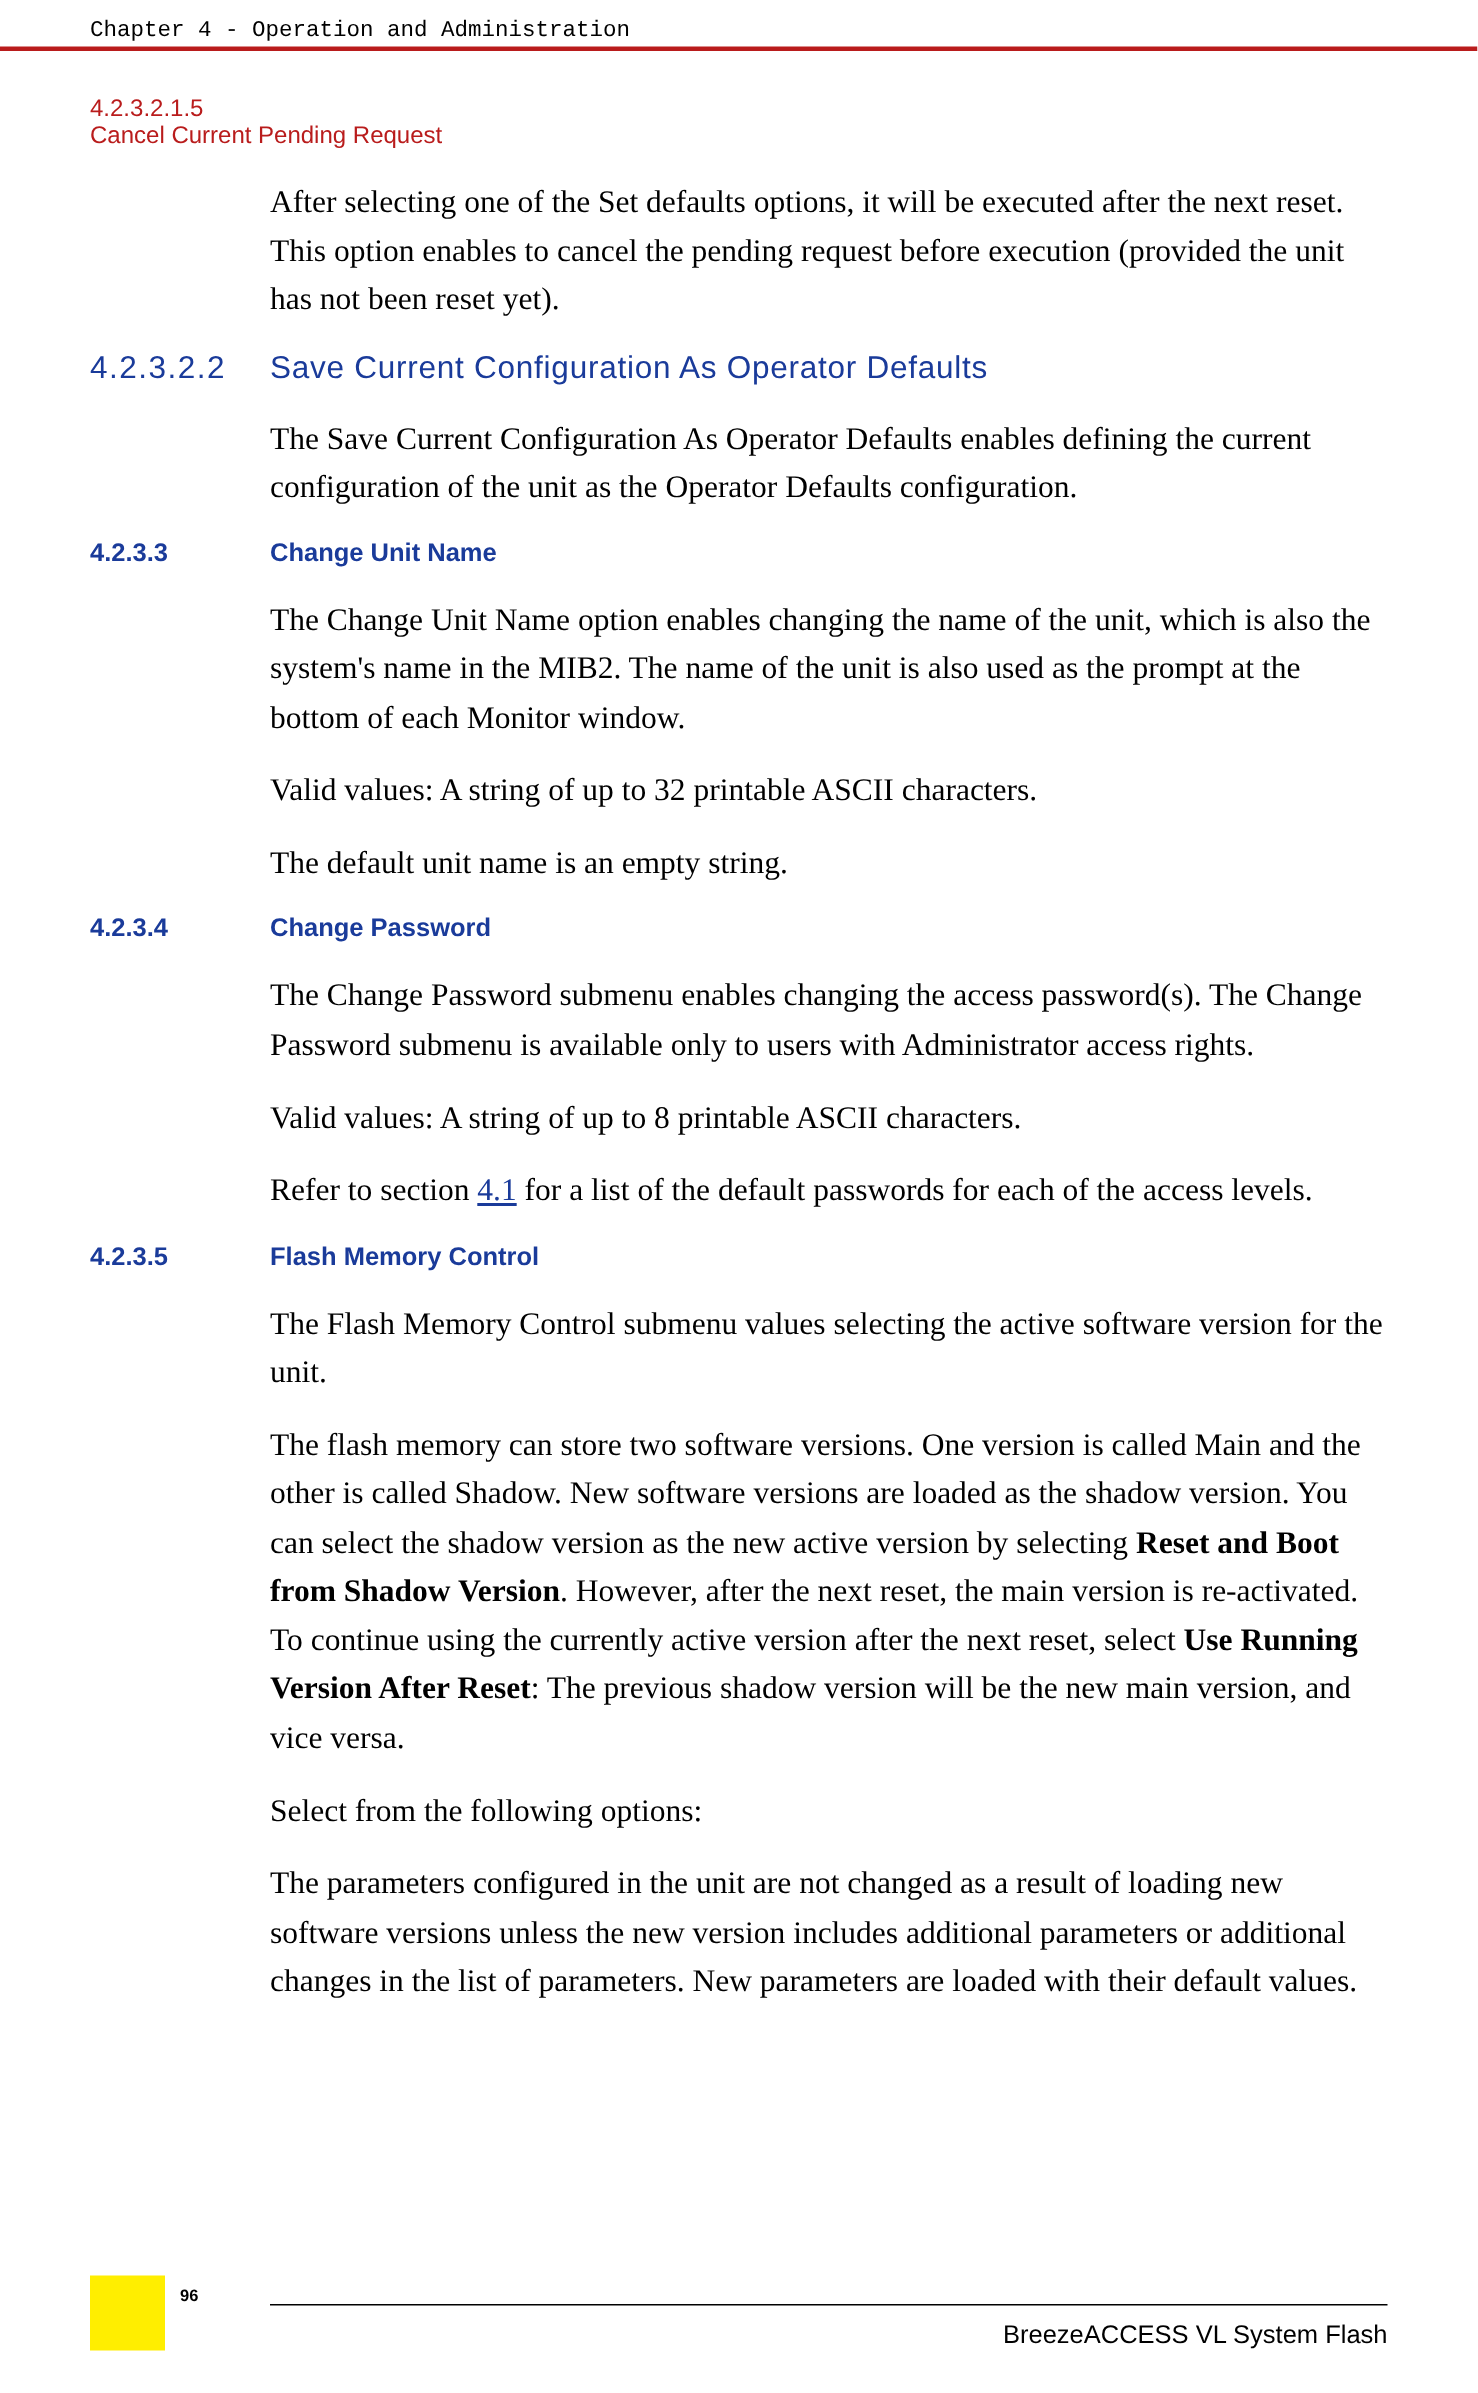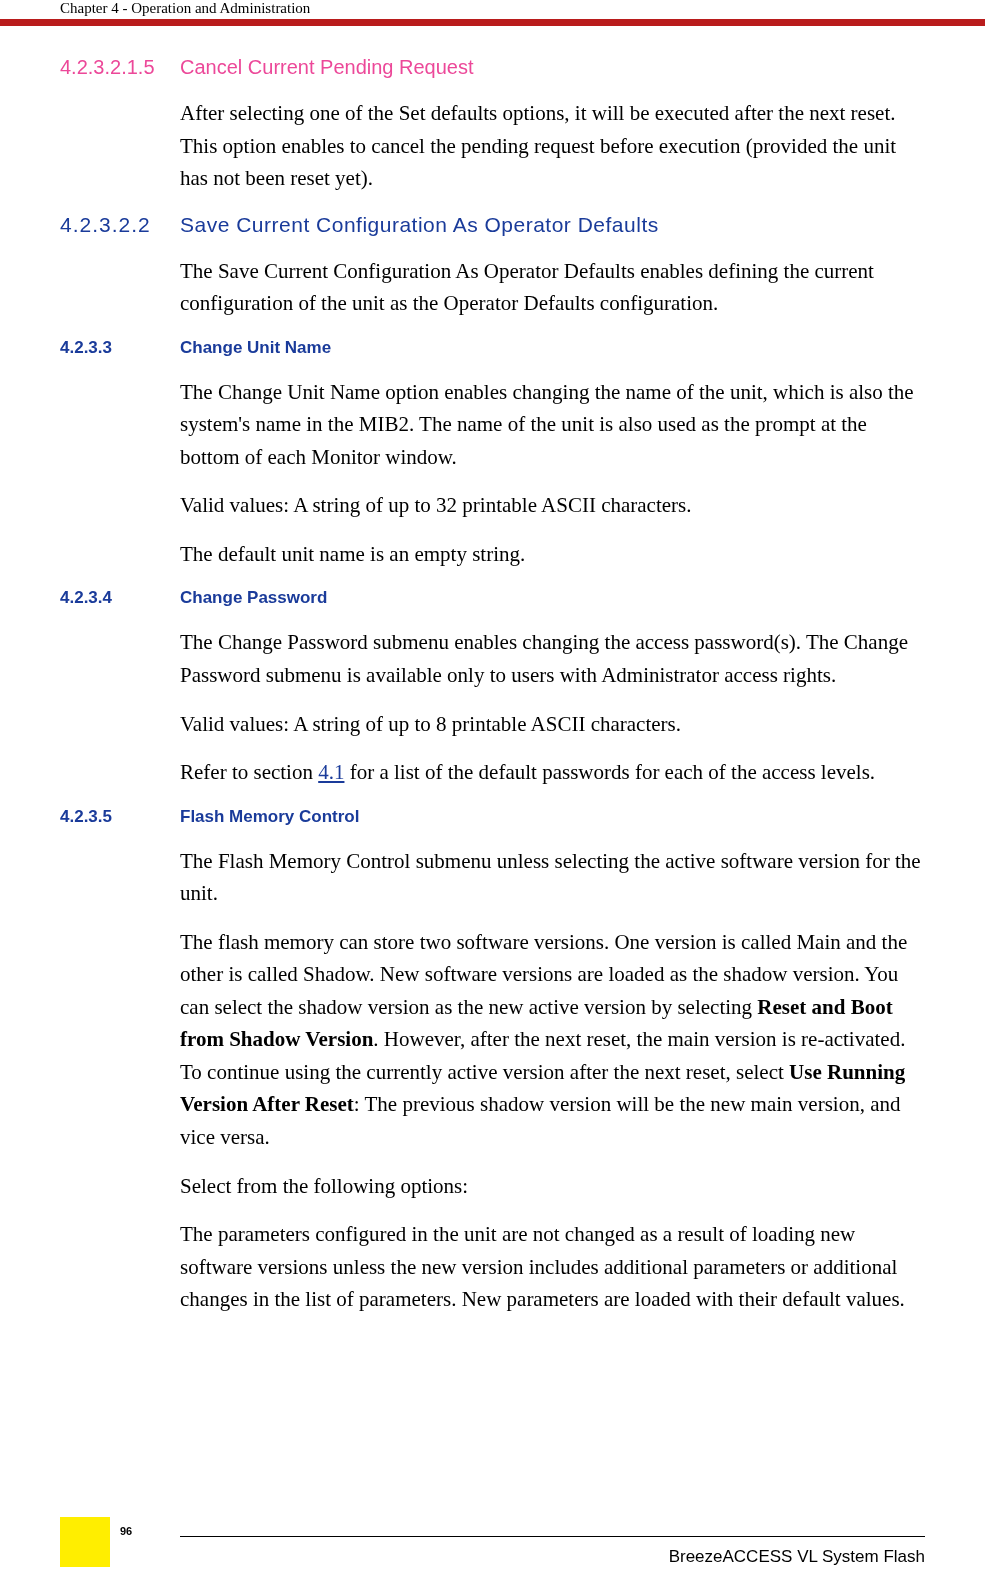--- a/index.html
+++ b/index.html
@@ -4,45 +4,46 @@
   <style>
     * { box-sizing: border-box; margin: 0; padding: 0; }
     body {
       width: 985px;
       height: 1595px;
       background: #fff;
       font-family: Georgia, 'Times New Roman', serif;
       position: relative;
     }
     .header {
-      padding: 0 60px 2px 60px;
-      border-bottom: 7px solid #b91c1c;
-      font-family: Liberation Serif, serif;
+      padding: 12px 60px 2px 60px;
+      border-bottom: 3px solid #b91c1c;
+      font-family: Liberation Mono, monospace;
       font-size: 15px;
     }
     .content {
       padding: 30px 60px 0 60px;
     }
     .section {
       margin-bottom: 18px;
       display: flex;
       align-items: flex-start;
     }
     .sec-num {
       width: 120px;
       flex-shrink: 0;
     }
     .sec-title {
       flex: 1;
     }
     .h5 {
-      color: #ec4899;
+      color: #b91c1c;
       font-family: Arial, Helvetica, sans-serif;
-      font-size: 20px;
+      font-size: 16px;
       font-weight: normal;
+      flex-direction: column;
     }
     .h4-alt {
       color: #1a3b9a;
       font-family: Liberation Sans, sans-serif;
       font-size: 21px;
       font-weight: normal;
       letter-spacing: 0.5px;
     }
     .h4-alt .sec-num { letter-spacing: 1px; }
     .h3 {
@@ -141,21 +142,21 @@
     <p class="body-text">
       <span>Refer to section </span><a class="link">4.1</a><span> for a list of the default passwords for each of the access levels.</span>
     </p>
   </div>
 
   <div class="section h3">
     <span class="sec-num">4.2.3.5</span>
     <span class="sec-title">Flash Memory Control</span>
   </div>
   <div class="body-block">
-    <p class="body-text">The Flash Memory Control submenu unless selecting the active software version for the unit.</p>
+    <p class="body-text">The Flash Memory Control submenu values selecting the active software version for the unit.</p>
     <p class="body-text">
       <span>The flash memory can store two software versions. One version is called Main and the other is called Shadow. New software versions are loaded as the shadow version. You can select the shadow version as the new active version by selecting </span><span class="bold">Reset and Boot from Shadow Version</span><span>. However, after the next reset, the main version is re-activated. To continue using the currently active version after the next reset, select </span><span class="bold">Use Running Version After Reset</span><span>: The previous shadow version will be the new main version, and vice versa.</span>
     </p>
     <p class="body-text">Select from the following options:</p>
     <p class="body-text">The parameters configured in the unit are not changed as a result of loading new software versions unless the new version includes additional parameters or additional changes in the list of parameters. New parameters are loaded with their default values.</p>
   </div>
 
 </div>
 
 <div class="footer">

